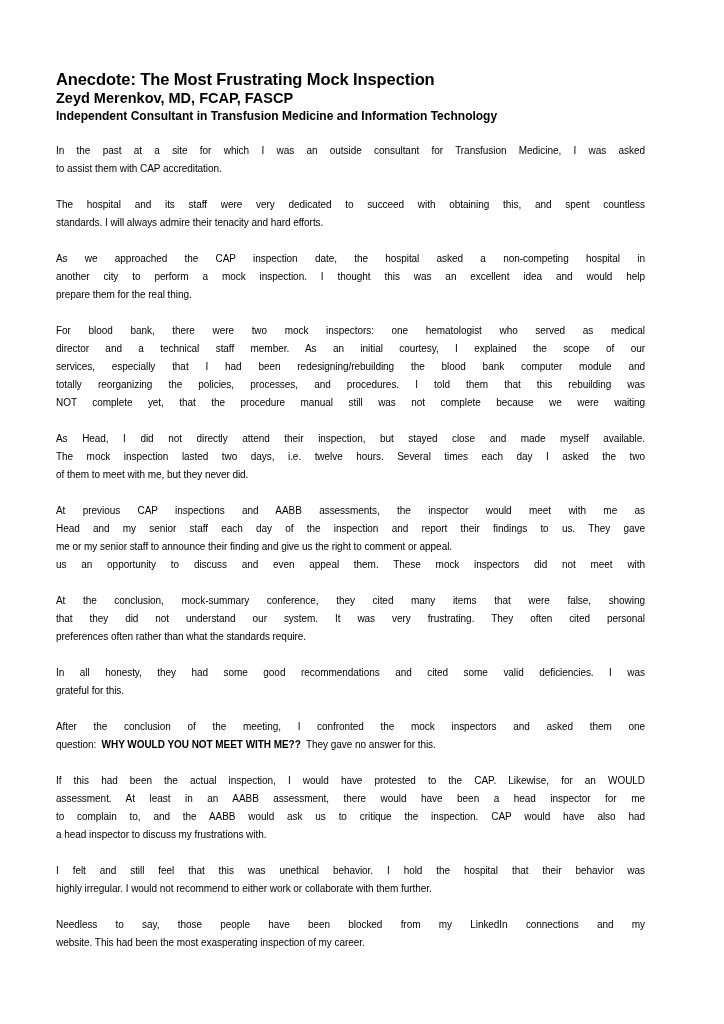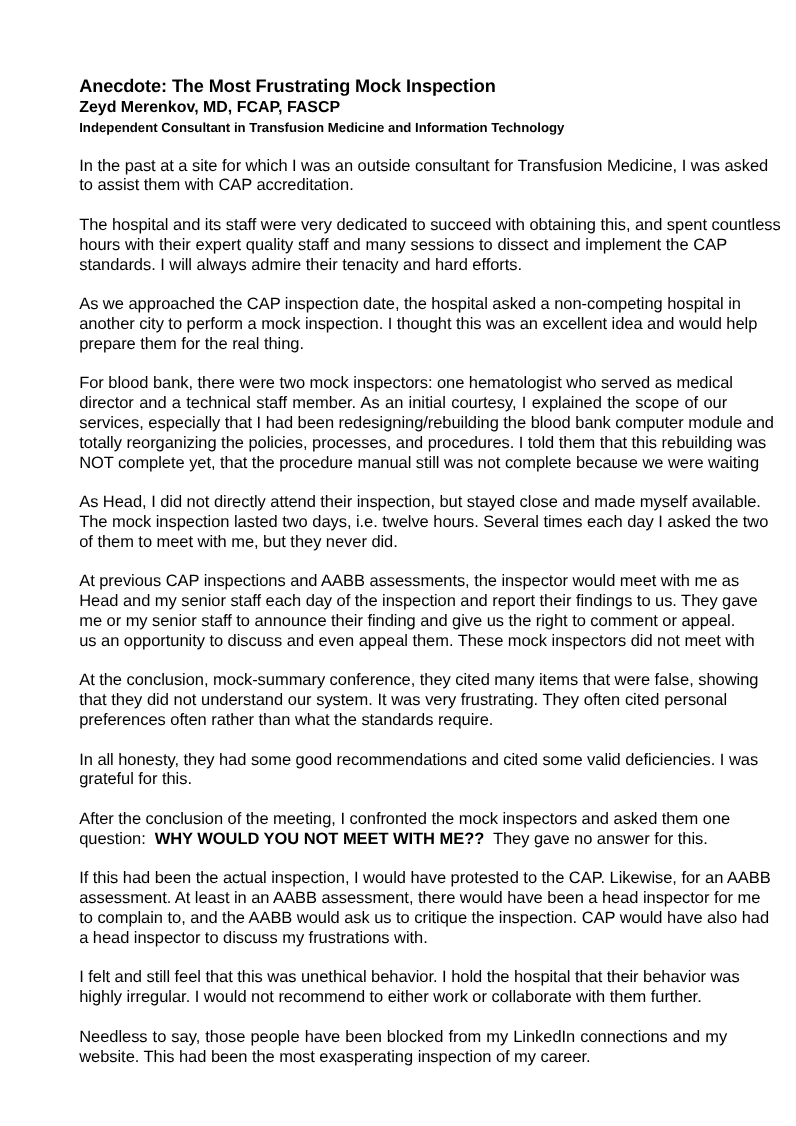--- a/index.html
+++ b/index.html
@@ -10,21 +10,21 @@
     body {
       width: 724px;
       height: 1024px;
       position: relative;
       overflow: hidden;
       font-family: "Liberation Sans", sans-serif;
       color: #000000;
     }
     .page {
       position: absolute;
-      left: 72px;
+      left: 56px;
       top: 70px;
       width: 589px;
     }
     .title {
       font-weight: bold;
       font-size: 16.5px;
       line-height: 19px;
       margin: 0;
       letter-spacing: -0.1px;
     }
@@ -34,21 +34,21 @@
       line-height: 18px;
       margin: 0;
     }
     .affiliation {
       font-weight: bold;
       font-size: 12px;
       line-height: 18px;
       margin: 0 0 17px 0;
     }
     .para {
-      font-size: 15px;
+      font-size: 10px;
       line-height: 18px;
       margin: 0 0 18px 0;
       text-align: justify;
       letter-spacing: -0.05px;
     }
     .line {
       display: block;
       text-align: justify;
       text-align-last: justify;
       white-space: nowrap;
@@ -68,21 +68,20 @@
   <h2 class="subtitle">Zeyd Merenkov, MD, FCAP, FASCP</h2>
   <h3 class="affiliation">Independent Consultant in Transfusion Medicine and Information Technology</h3>
 
   <p class="para">
     <span class="line">In the past at a site for which I was an outside consultant for Transfusion Medicine, I was asked</span>
     <span class="line last">to assist them with CAP accreditation.</span>
   </p>
 
   <p class="para">
     <span class="line">The hospital and its staff were very dedicated to succeed with obtaining this, and spent countless</span>
-    <span class="line">hours with their expert quality staff and many sessions to dissect and implement the CAP</span>
     <span class="line last">standards.  I will always admire their tenacity and hard efforts.</span>
   </p>
 
   <p class="para">
     <span class="line">As we approached the CAP inspection date, the hospital asked a non-competing hospital in</span>
     <span class="line">another city to perform a mock inspection.  I thought this was an excellent idea and would help</span>
     <span class="line last">prepare them for the real thing.</span>
   </p>
 
   <p class="para">
@@ -116,21 +115,21 @@
     <span class="line">In all honesty, they had some good recommendations and cited some valid deficiencies.  I was</span>
     <span class="line last">grateful for this.</span>
   </p>
 
   <p class="para">
     <span class="line">After the conclusion of the meeting, I confronted the mock inspectors and asked them one</span>
     <span class="line last"><span style="white-space:pre">question:  </span><span class="strong">WHY WOULD YOU NOT MEET WITH ME??</span><span style="white-space:pre">  They gave no answer for this.</span></span>
   </p>
 
   <p class="para">
-    <span class="line">If this had been the actual inspection, I would have protested to the CAP.  Likewise, for an AABB</span>
+    <span class="line">If this had been the actual inspection, I would have protested to the CAP.  Likewise, for an WOULD</span>
     <span class="line">assessment.  At least in an AABB assessment, there would have been a head inspector for me</span>
     <span class="line">to complain to, and the AABB would ask us to critique the inspection.  CAP would have also had</span>
     <span class="line last">a head inspector to discuss my frustrations with.</span>
   </p>
 
   <p class="para">
     <span class="line">I felt and still feel that this was unethical behavior.  I hold the hospital that their behavior was</span>
     <span class="line last">highly irregular.  I would not recommend to either work or collaborate with them further.</span>
   </p>
 

